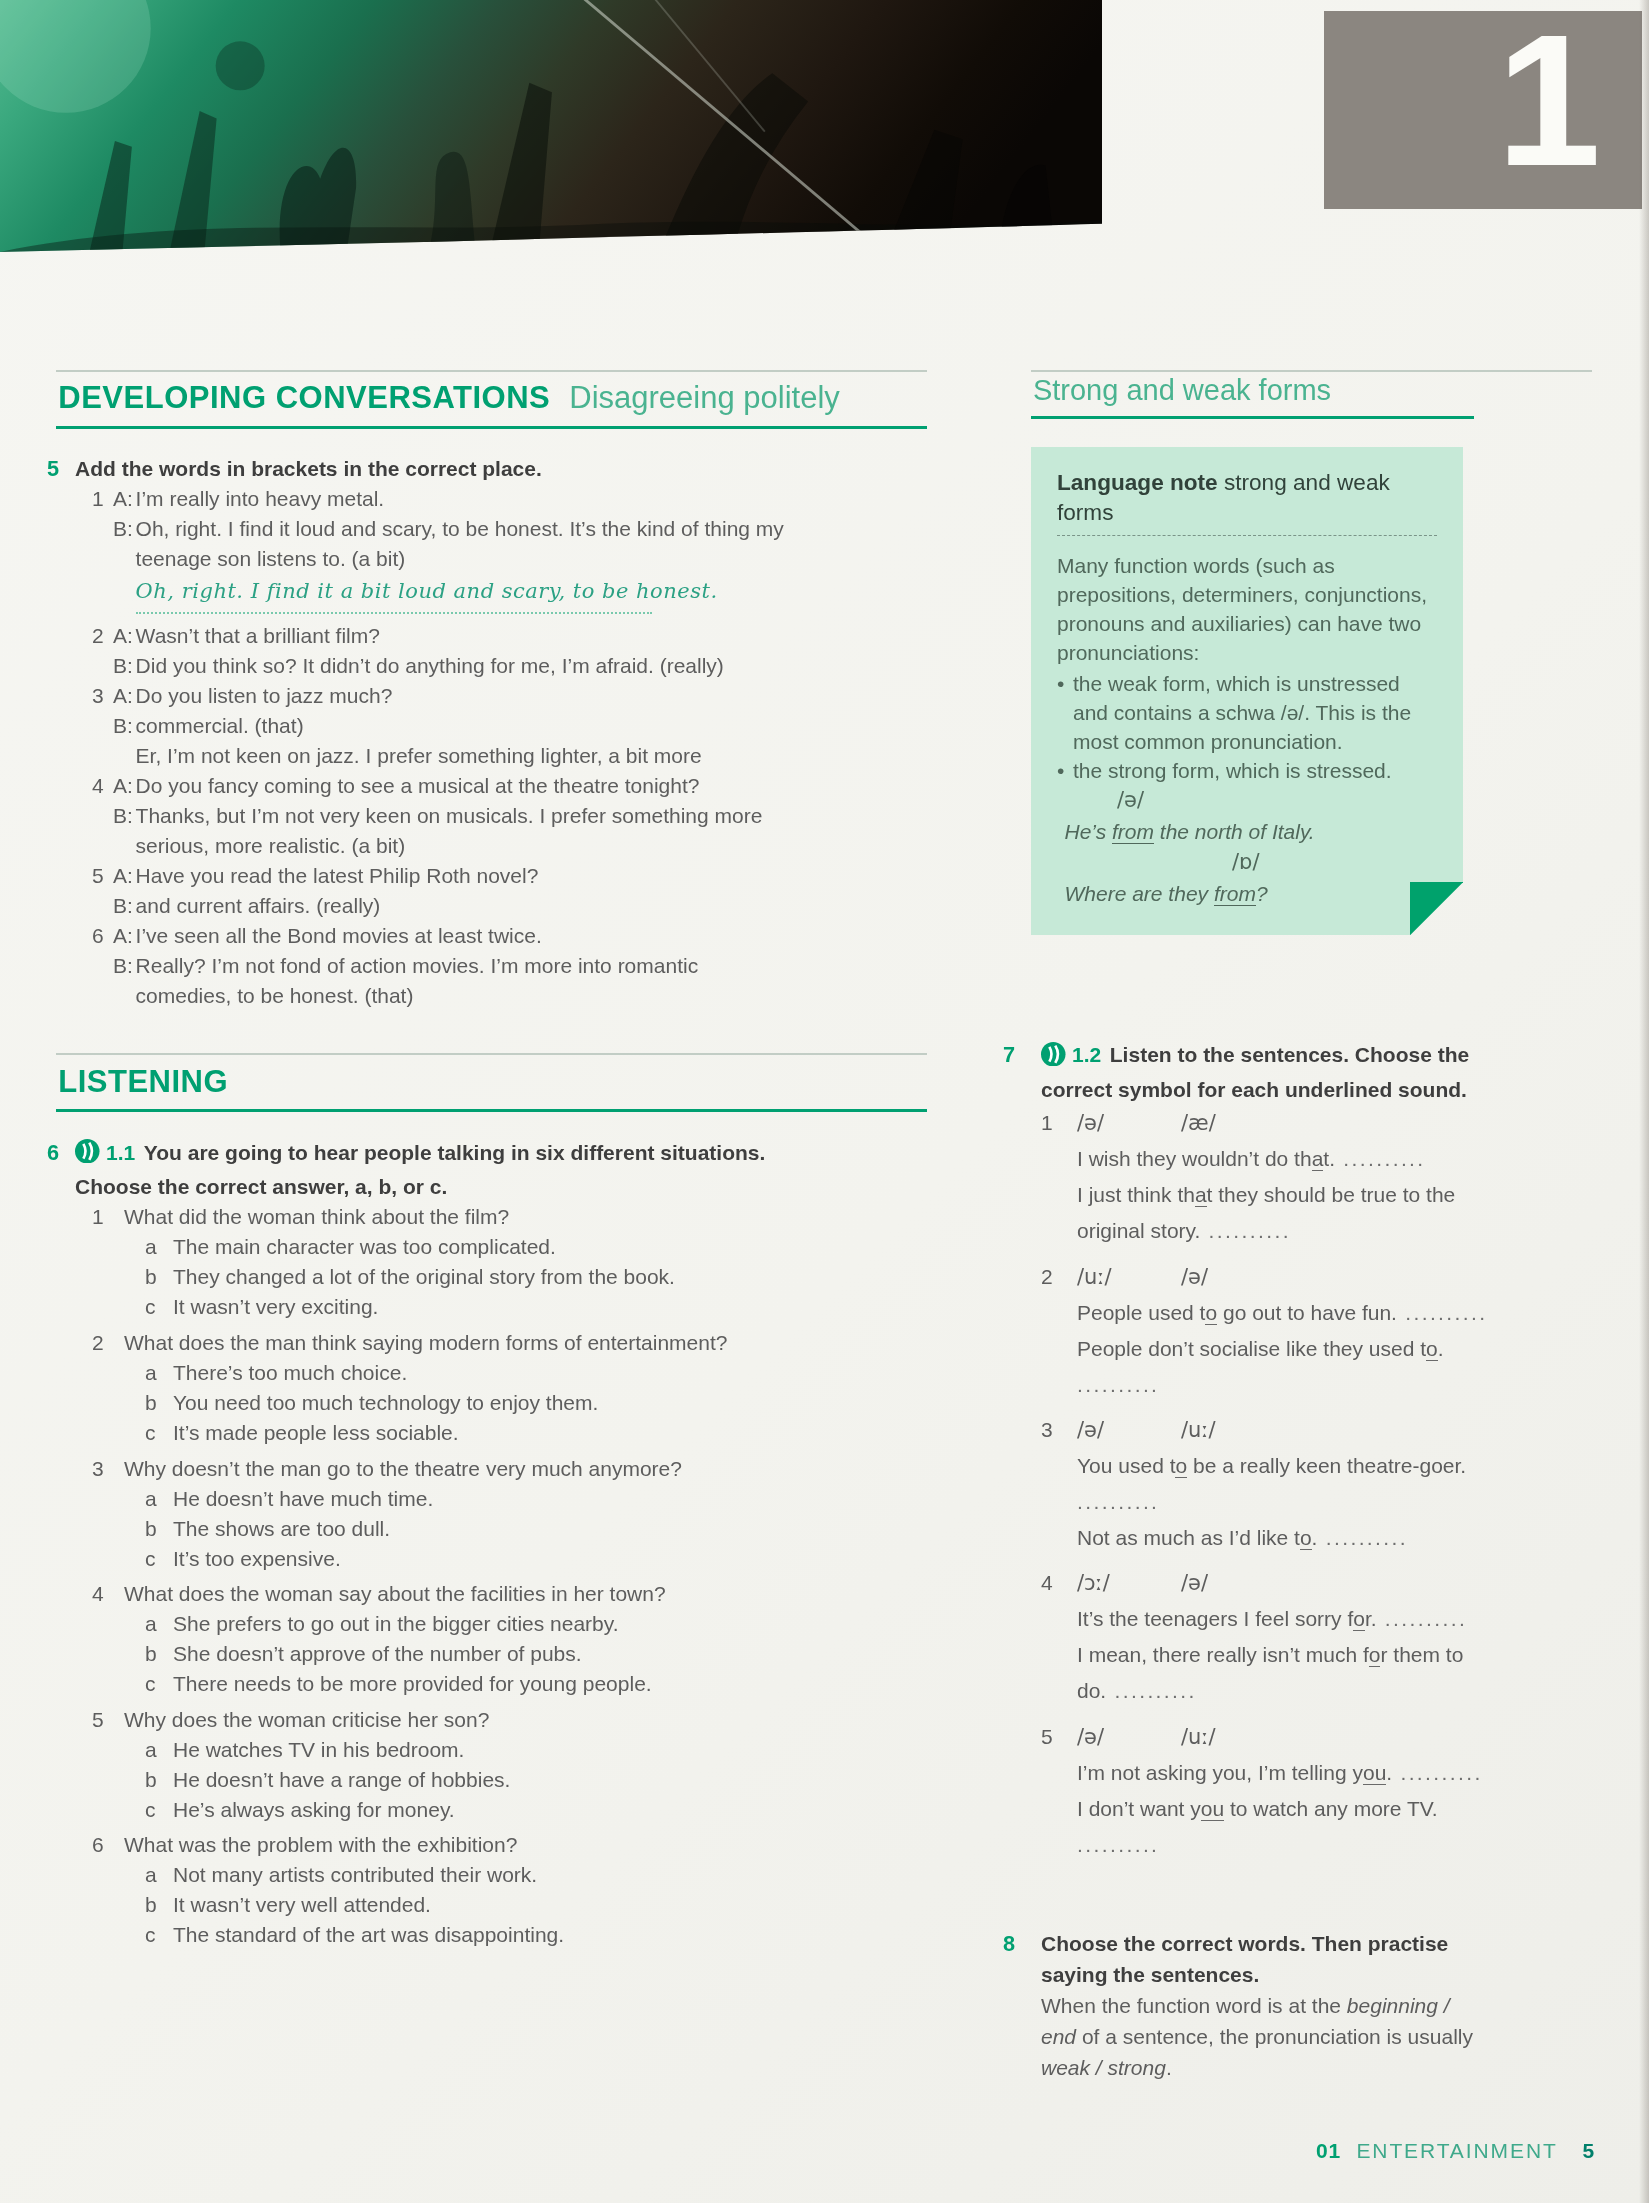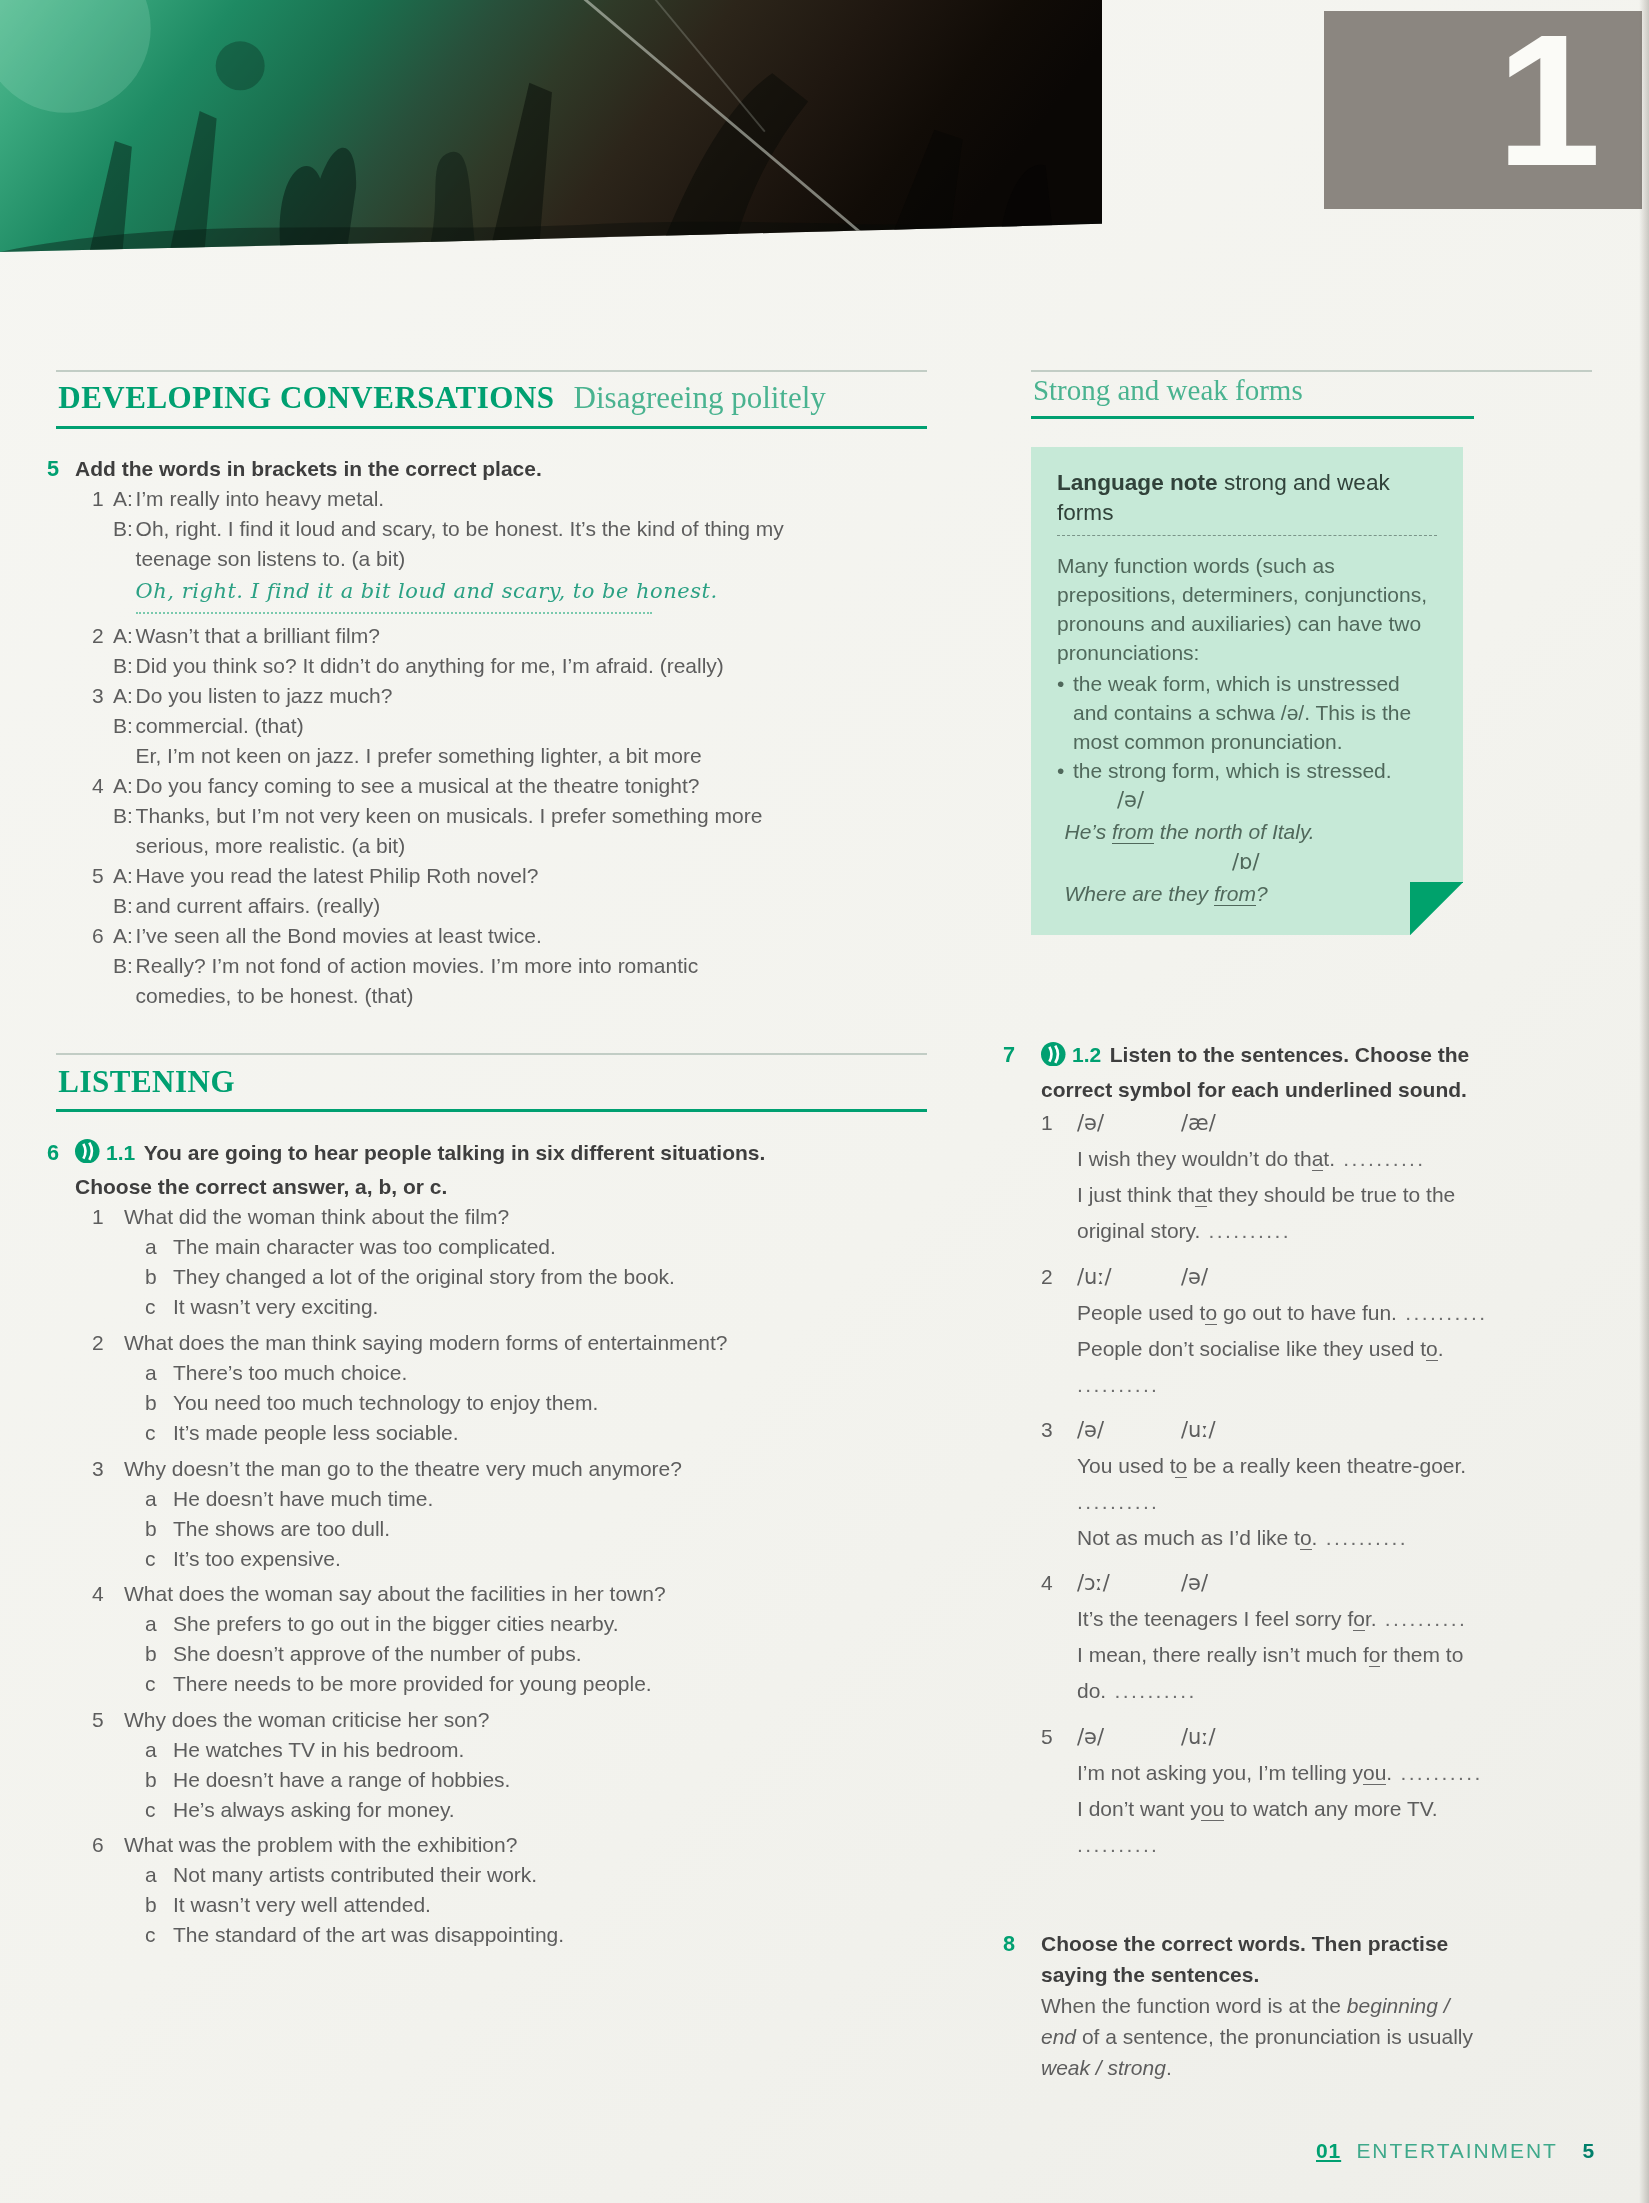--- a/index.html
+++ b/index.html
@@ -18,21 +18,21 @@
     font-size:188px;font-weight:bold;color:#fbfbf7;line-height:217px;
   }
   .page-edge{position:absolute;right:0;top:0;width:11.3px;height:2203px;
     background:linear-gradient(to right,rgba(60,50,40,0),rgba(60,50,40,0.25));z-index:6;}
 
   
   .col-left{position:absolute;left:47px;top:370px;width:880px;}
   .col-right{position:absolute;left:1003px;top:370px;width:589px;}
 
   
-  .sec-header{margin-bottom:24.5px;font-family:Liberation Serif, serif;}
+  .sec-header{margin-bottom:24.5px;}
   .col-left .sec-header{margin-left:9.4px;}
   .col-right .sec-header{margin-left:28px;}
   .rule-top{height:1.9px;background:#c2cdc5;}
   .rule-green{height:2.8px;background:#00a071;}
   .rule-green.short{width:443px;}
   .sec-title-row{padding:8.5px 0 9.4px 1.9px;font-size:31px;white-space:nowrap;}
   .sec-title{color:#00a071;font-weight:bold;letter-spacing:0.5px;}
   .sec-subtitle{color:#4ab390;font-weight:normal;}
   .sec-subtitle.inline{margin-left:19px;}
   .sec-subtitle.block{display:block;font-size:29px;padding:1.9px 0 9.4px 1.9px;}
@@ -97,21 +97,21 @@
   .syms span{display:inline-block;min-width:104px;font-family:"DejaVu Sans", sans-serif;}
   .p-line .u{border-bottom:1.9px solid #6a6a6a;}
   .dots{letter-spacing:2.4px;color:#6e6e6e;}
 
   
   .body-text{font-size:21px;line-height:31px;color:#5d5d5d;}
   .it{font-style:italic;}
 
   
   .footer{position:absolute;left:1316px;top:2139px;font-size:21px;white-space:nowrap;}
-  .f-unit{color:#00a071;font-weight:bold;letter-spacing:0.9px;text-decoration:underline;}
+  .f-unit{color:#00a071;font-weight:bold;letter-spacing:0.9px;}
   .f-sec{color:#3fa98b;letter-spacing:1.9px;margin-left:9.4px;}
   .f-page{color:#00806b;font-weight:bold;margin-left:19px;}
 
   .mt-listening{margin-top:42px;}
   .mt-ex{margin-top:7.5px;}
   .mt-ex7{margin-top:104px;}
   .mt-ex8{margin-top:56px;}
 </style>
 </head>
 <body>

